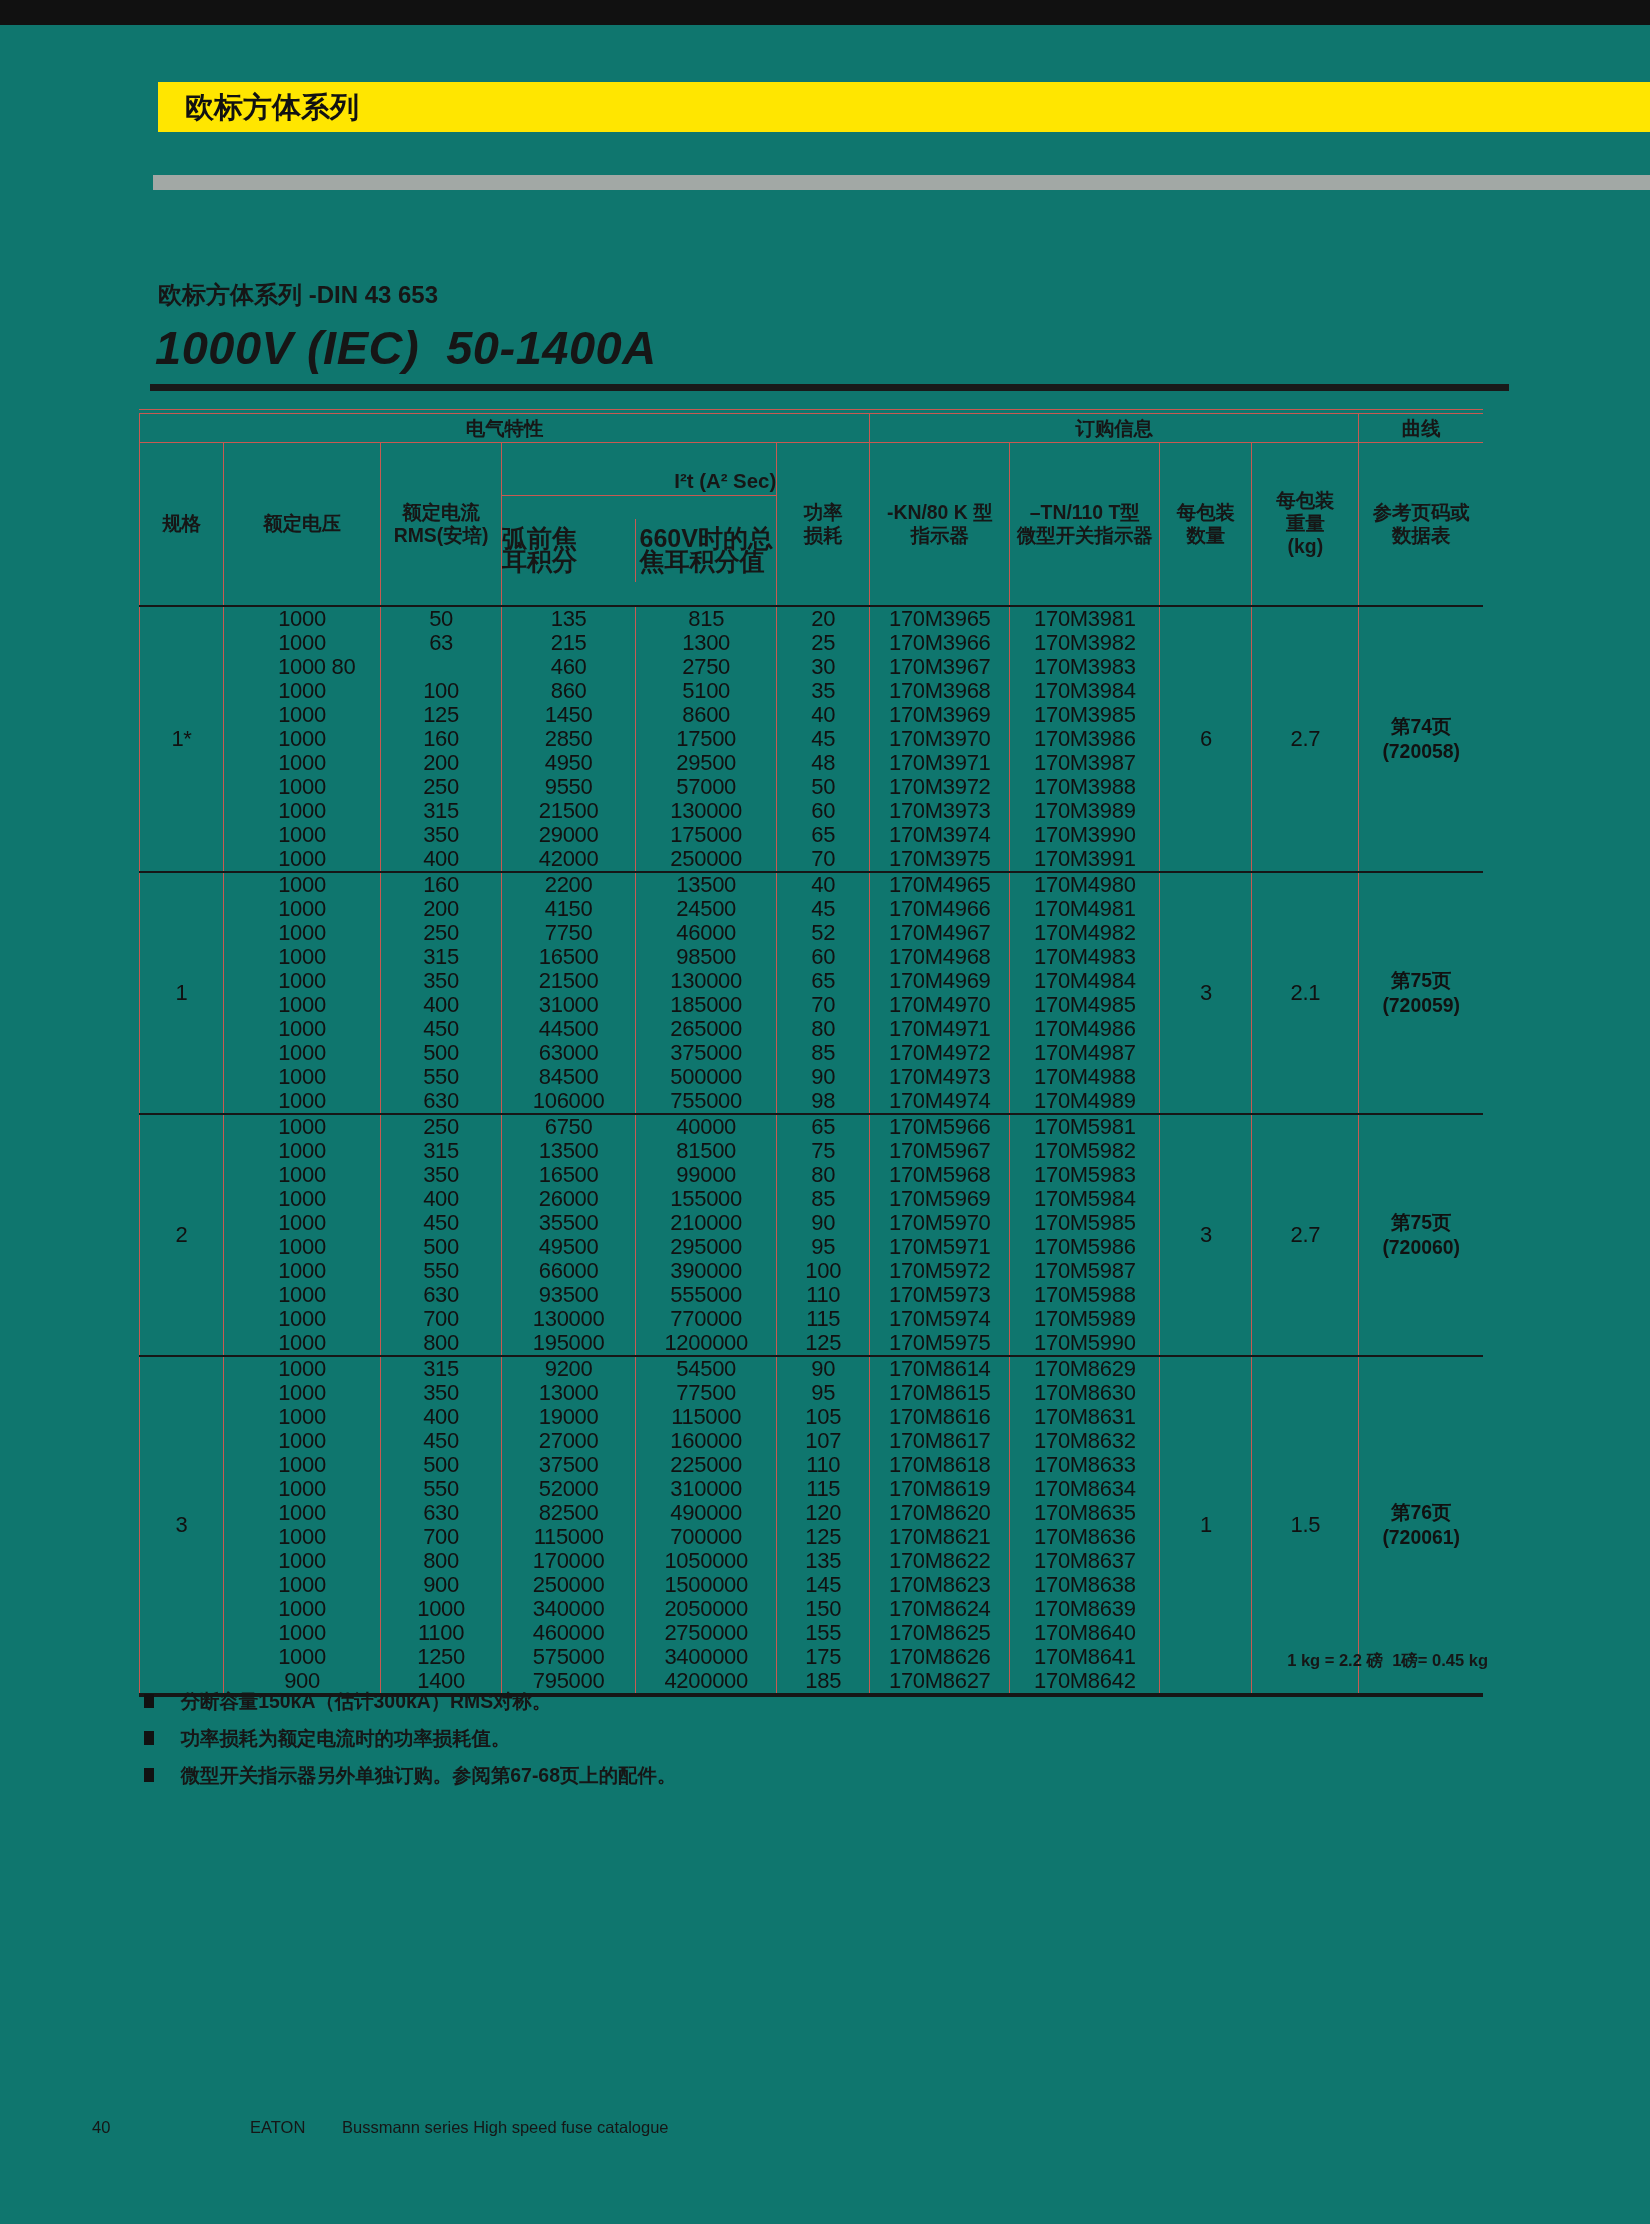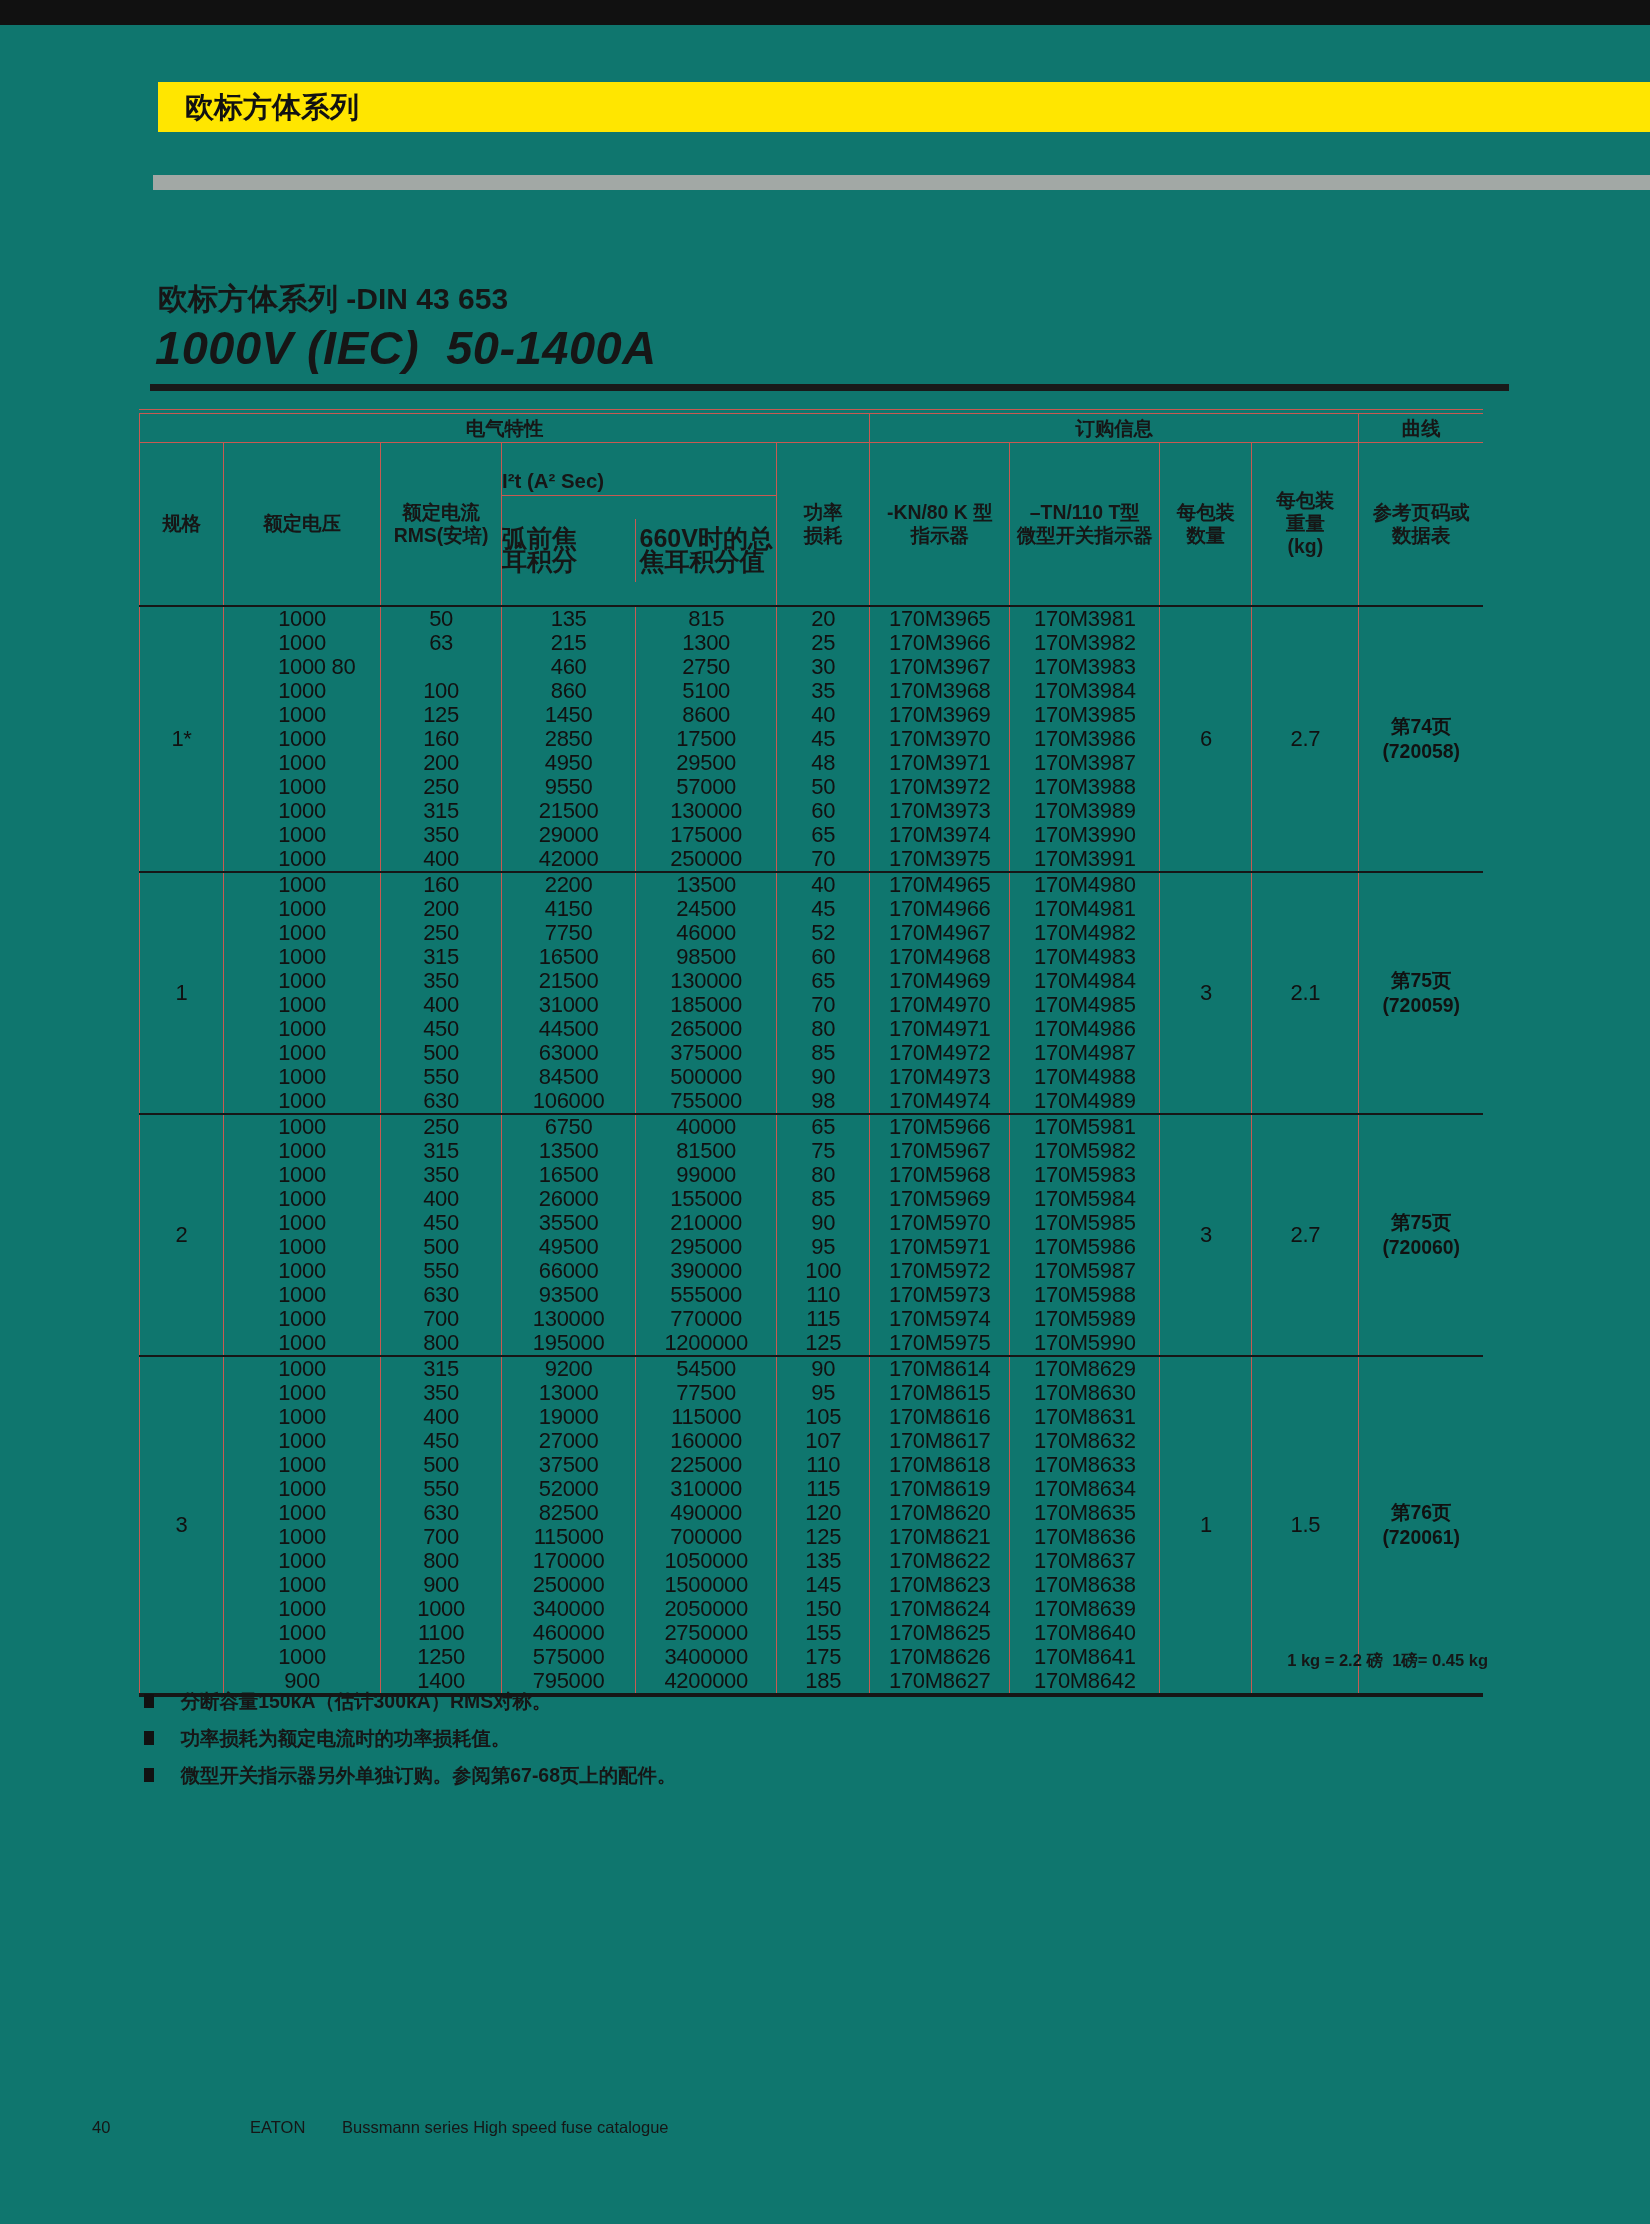--- a/index.html
+++ b/index.html
@@ -13,35 +13,35 @@
   body{font-family:"Liberation Sans","DejaVu Sans",sans-serif;color:var(--ink);}
   .page{position:relative;width:1651px;height:2224px;background:#0f766e;overflow:hidden;}
 
   .topbar{position:absolute;left:0;top:0;width:1651px;height:25px;background:#111111;}
 
   .yellow-banner{position:absolute;left:158px;right:0;top:82px;height:50px;background:var(--yellow);}
   .yellow-banner span{display:block;padding-left:27px;line-height:50px;font-size:29px;font-weight:bold;color:#111;}
 
   .gray-bar{position:absolute;left:153px;right:0;top:175px;height:14.6px;background:var(--graybar);}
 
-  .subtitle{position:absolute;left:158px;top:279px;font-size:30px;font-weight:bold;white-space:pre;}
+  .subtitle{position:absolute;left:158px;top:279px;font-size:24px;font-weight:bold;white-space:pre;}
   .big-title{position:absolute;left:155px;top:320px;font-size:47px;font-weight:bold;letter-spacing:0.5px;white-space:pre;font-style:italic;}
   .black-rule{position:absolute;left:150px;top:384px;width:1359px;height:6.8px;background:#191919;}
 
   .table-wrap{position:absolute;left:139px;top:409px;width:1344px;border-top:1.9px solid var(--red);padding-top:2.9px;}
   table.spec-table{width:1344px;table-layout:fixed;border-collapse:collapse;border-top:1.9px solid var(--red);border-left:1.9px solid var(--red);border-bottom:4.9px solid #161616;padding-left:26px;}
   table.spec-table th,table.spec-table td{border-left:1.9px solid var(--red);}
   table.spec-table .no-left{border-left:none;}
 
   thead tr.band th{height:28px;font-size:19.4px;font-weight:bold;text-align:center;vertical-align:middle;border-bottom:1.9px solid var(--red);line-height:28px;}
   thead tr.cols th{height:95px;font-size:19.4px;font-weight:bold;text-align:center;vertical-align:middle;white-space:pre-line;line-height:23px;padding:0;}
   thead tr.band th.no-left{border-left:none;}
 
   th.i2t-th{padding:0;vertical-align:top;}
-  .i2t-title{height:30px;line-height:30px;border-bottom:1.9px solid var(--red);font-size:20.4px;font-weight:bold;text-align:left;}
+  .i2t-title{height:30px;line-height:30px;border-bottom:1.9px solid var(--red);font-size:20.4px;font-weight:bold;text-align:right;}
   .i2t-subs{display:flex;height:63px;align-items:center;}
   .i2t-subs .sub{flex:1;text-align:left;font-size:25px;font-weight:bold;white-space:pre-line;line-height:23px;}
   .i2t-subs .sub + .sub{border-left:1.9px solid var(--red);align-self:stretch;display:flex;align-items:center;justify-content:center;flex:1.05;}
 
   tbody{border-top:2.9px solid #161616;}
   tbody td{height:24px;line-height:24px;font-size:22px;letter-spacing:-0.3px;text-align:center;vertical-align:middle;white-space:nowrap;padding:0;color:#111;}
   tbody td.spec{font-size:22px;}
   tbody td.volt-merged{text-align:left;padding-left:54px;}
   tbody td.ref{white-space:pre-line;line-height:25px;font-size:19.4px;font-weight:bold;letter-spacing:0;}
 

